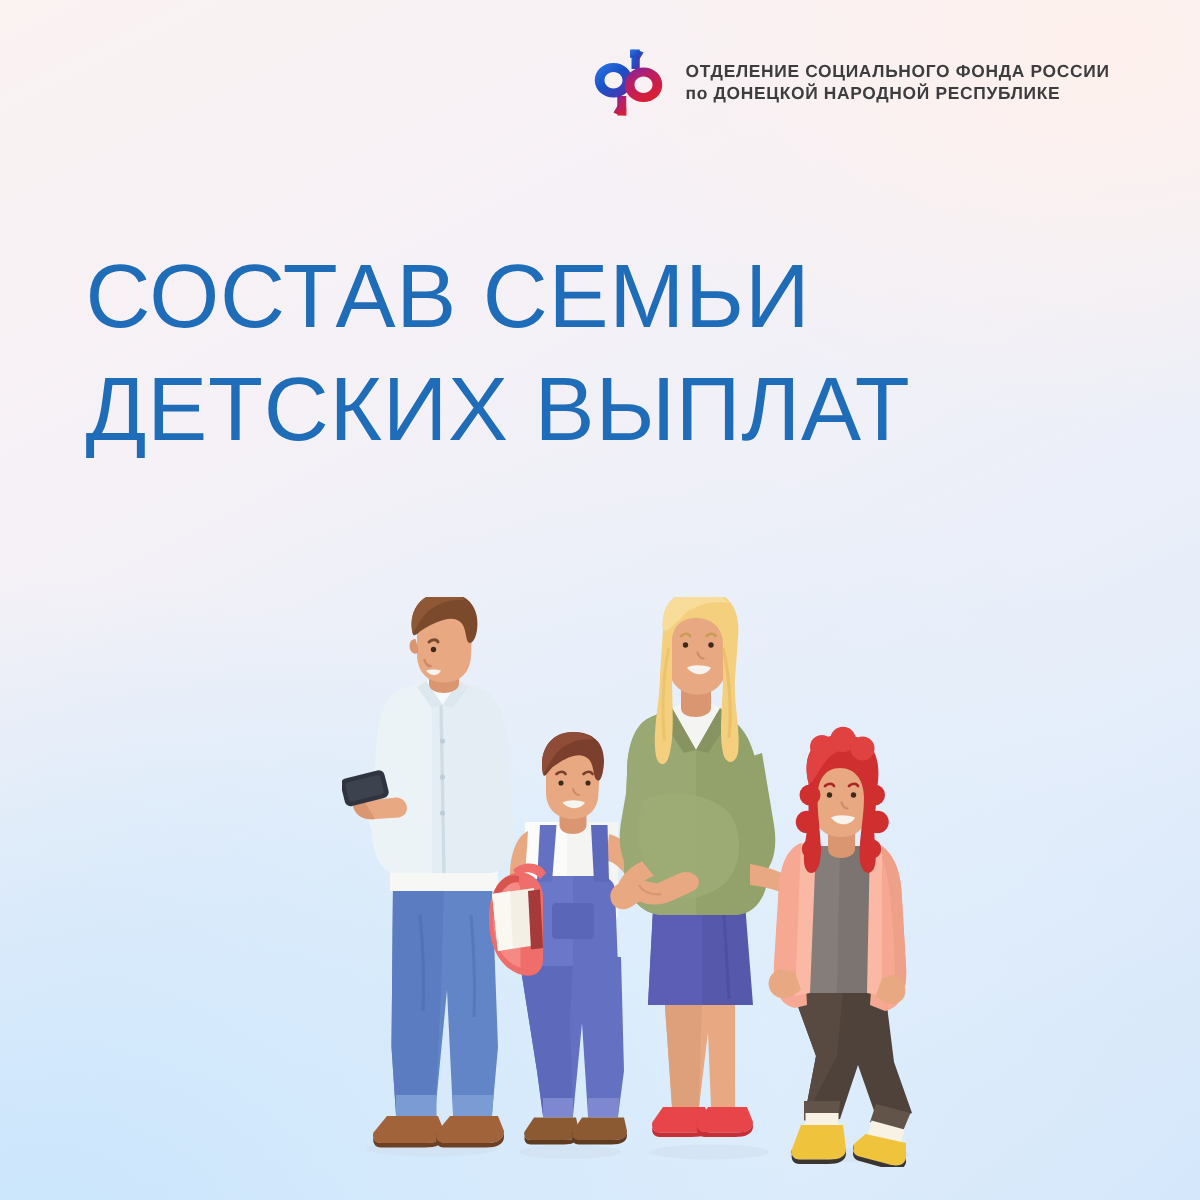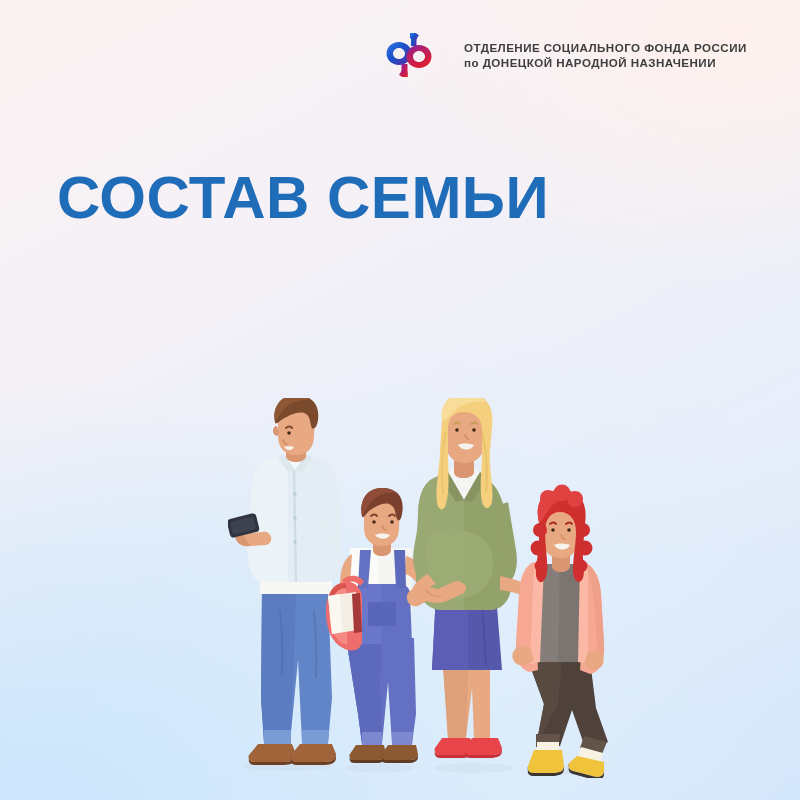--- a/index.html
+++ b/index.html
@@ -21,23 +21,23 @@
       radial-gradient(ellipse 520px 360px at 92% 4%,  rgba(255,241,236,0.95) 0%, rgba(255,241,236,0.0) 70%),
       radial-gradient(ellipse 700px 620px at 4% 104%, rgba(201,229,252,0.98) 0%, rgba(201,229,252,0.0) 72%),
       radial-gradient(ellipse 640px 520px at 50% 86%, rgba(221,238,252,0.85) 0%, rgba(221,238,252,0.0) 75%),
       linear-gradient(153deg, #fbf3f2 0%, #f6f1f6 26%, #eff0f8 48%, #e7eefa 68%, #dbe9fa 86%, #d3e6fb 100%);
   }
 
   
   .header {
     position: absolute;
     top: 31px;
-    left: 384px;
+    left: 394px;
     display: flex;
-    gap: 30px;
+    gap: 13px;
   }
   .sfr-logo {
     width: 50px;
     height: 48px;
     flex: 0 0 auto;
     display: block;
   }
   .header-text {
     display: flex;
     flex-direction: column;
@@ -57,21 +57,21 @@
 
   
   .title {
     position: absolute;
     top: 160px;
     left: 57px;
     width: 690px;
     margin: 0;
     color: #1f6cb8;
     font-size: 60px;
-    font-weight: 700;
+    font-weight: 400;
     letter-spacing: 0.5px;
     line-height: 1.255;
     text-transform: uppercase;
   }
   .title-line { display: block; white-space: nowrap; }
 
   
   .illustration {
     position: absolute;
     left: 228px;
@@ -108,26 +108,27 @@
                M30 34 C23 34 18 39 18 45 C18 51 23 56 30 56 C37 56 42 51 42 45 C42 39 37 34 30 34 Z" fill="url(#lgBlue)"></path>
 
       <path d="M70 28 C84 28 95 38 95 51 C95 64 84 74 70 74 C56 74 45 64 45 51 C45 38 56 28 70 28 Z
                M70 40 C63 40 58 45 58 51 C58 57 63 62 70 62 C77 62 82 57 82 51 C82 45 77 40 70 40 Z" fill="url(#lgRed)"></path>
       <path d="M35 66 L47 66 L47 92 L35 92 Z" fill="url(#lgRed)"></path>
       <path d="M47 92 C36 92 30 88 30 88 L36 78 C36 78 42 81 47 81 Z" fill="url(#lgRed)"></path>
     </svg>
 
     <div class="header-text">
       <span class="header-line">ОТДЕЛЕНИЕ СОЦИАЛЬНОГО ФОНДА РОССИИ</span>
-      <span class="header-line"><span class="lc">по </span><span>ДОНЕЦКОЙ НАРОДНОЙ НАЗНАЧЕНИИ</span></span>
+      <span class="header-line"><span class="lc">по </span><span>ДОНЕЦКОЙ НАРОДНОЙ РЕСПУБЛИКЕ</span></span>
     </div>
   </div>
 
   <h1 class="title">
     <span class="title-line">СОСТАВ СЕМЬИ</span>
+    <span class="title-line">ДЕТСКИХ ВЫПЛАТ</span>
   </h1>
 
   <div class="illustration">
     <svg viewBox="0 0 424 380" xmlns="http://www.w3.org/2000/svg" aria-hidden="true">
 
       <ellipse cx="60" cy="368" rx="44" ry="5" fill="#cfdcea" opacity="0.45"></ellipse>
       <ellipse cx="152" cy="370" rx="34" ry="4.5" fill="#cfdcea" opacity="0.45"></ellipse>
       <ellipse cx="245" cy="370" rx="40" ry="5" fill="#cfdcea" opacity="0.45"></ellipse>
       <ellipse cx="338" cy="372" rx="40" ry="4.5" fill="#cfdcea" opacity="0.45"></ellipse>
 

